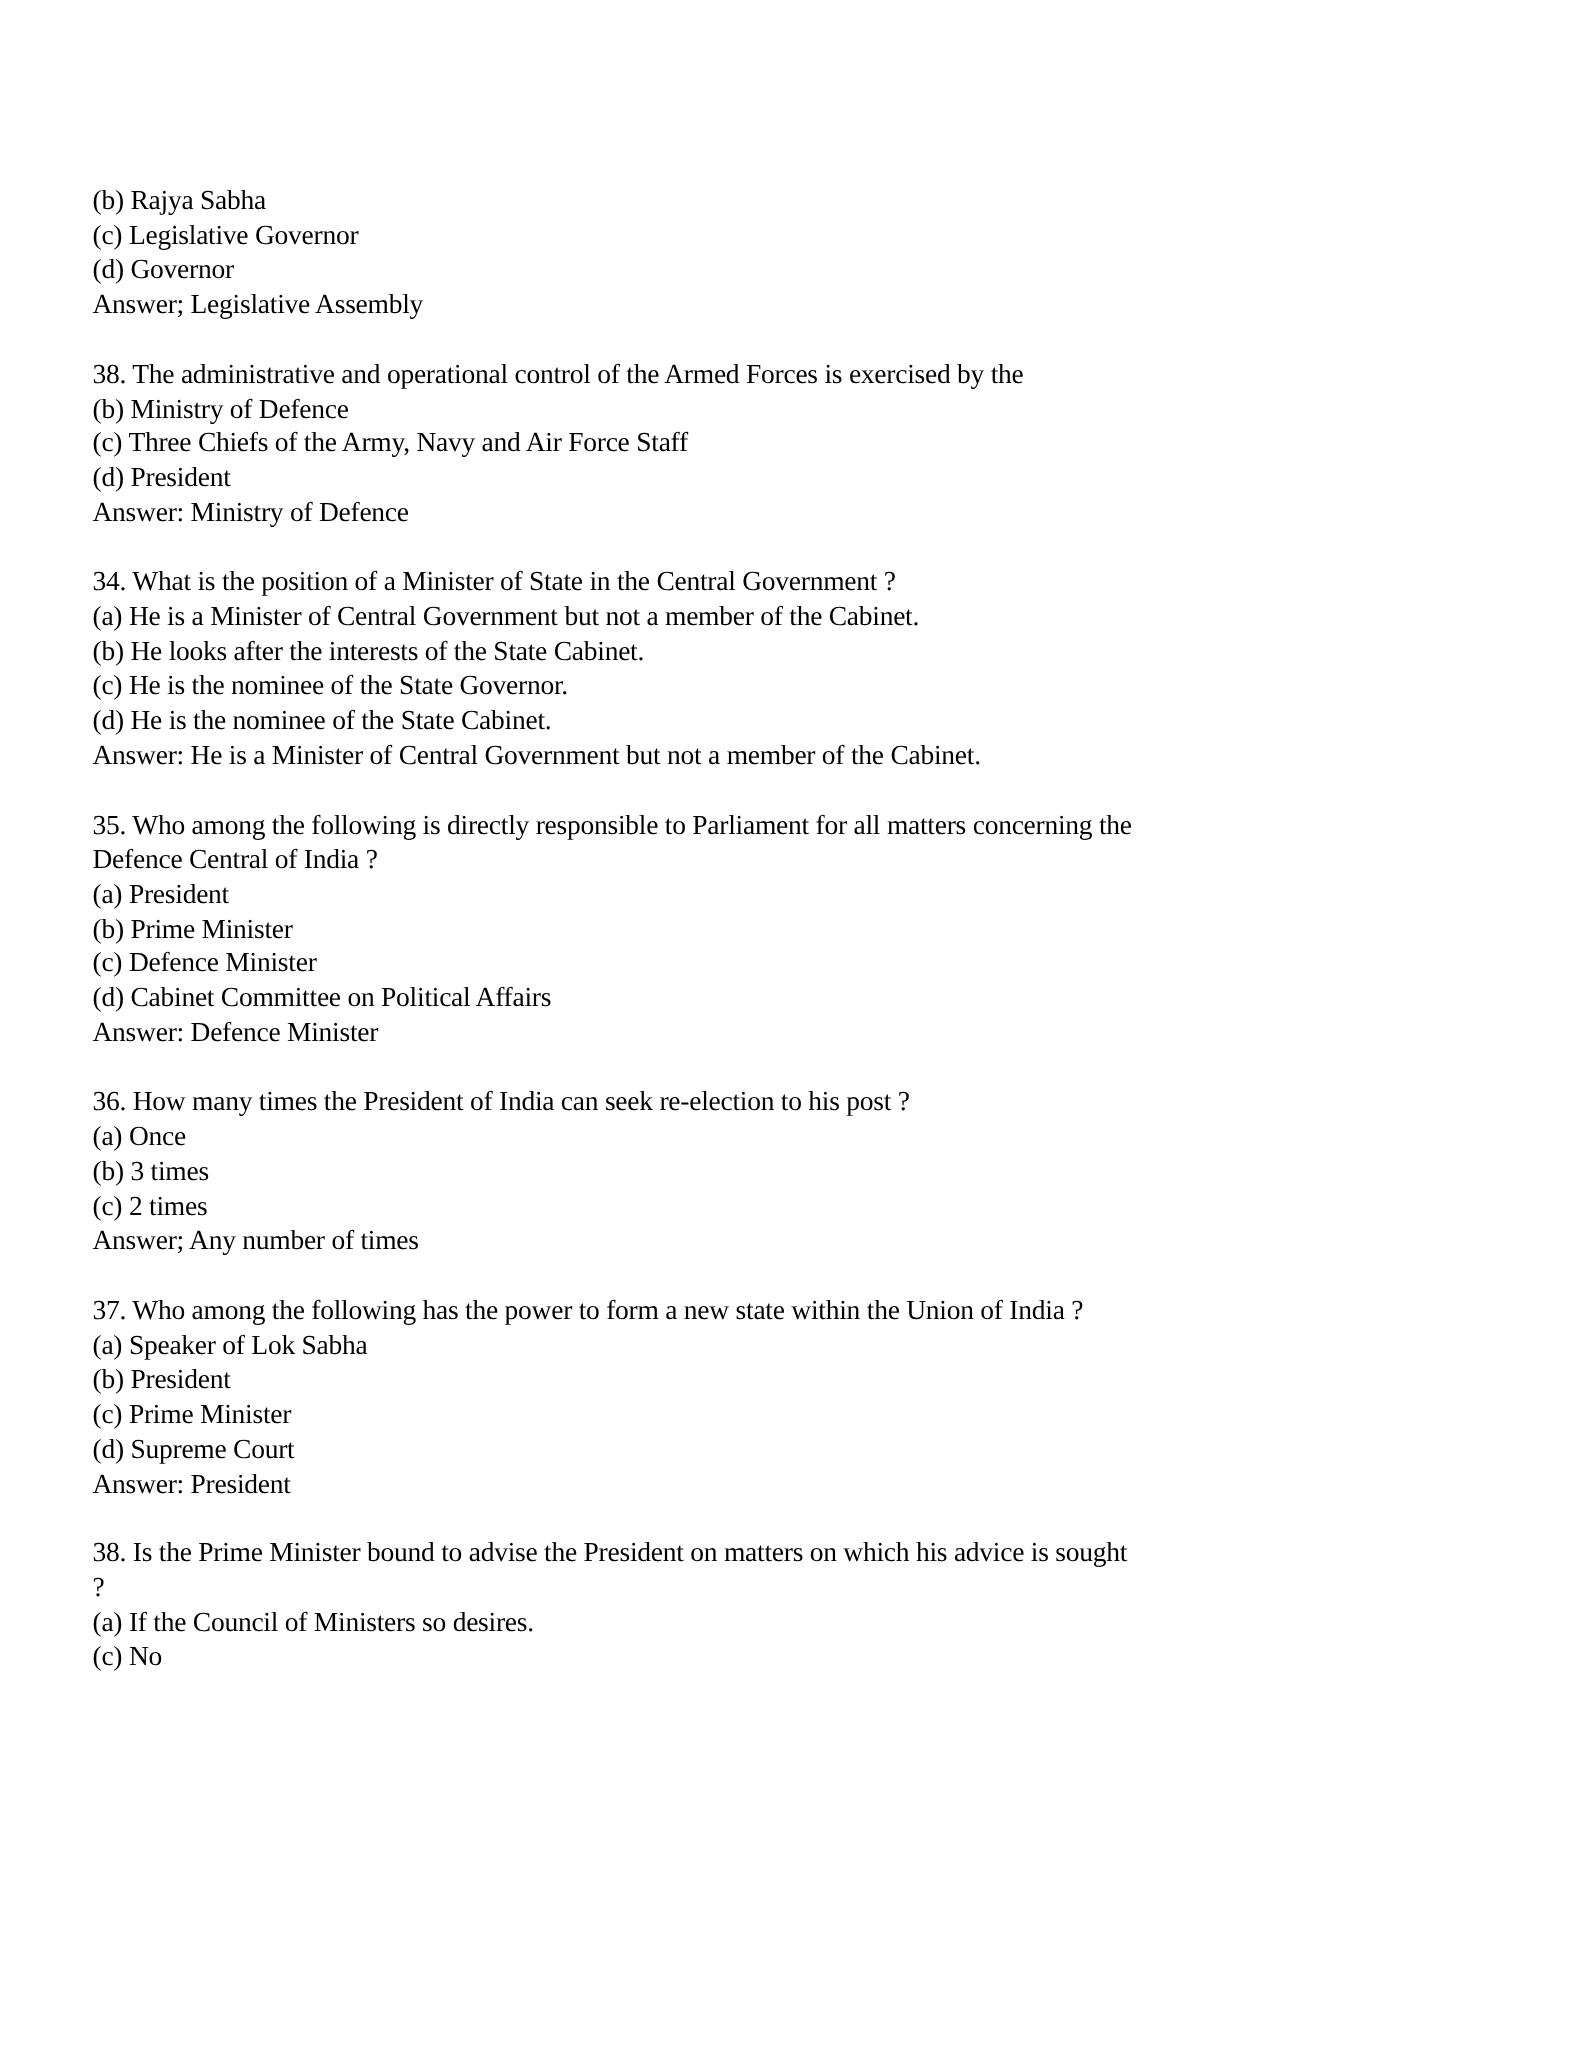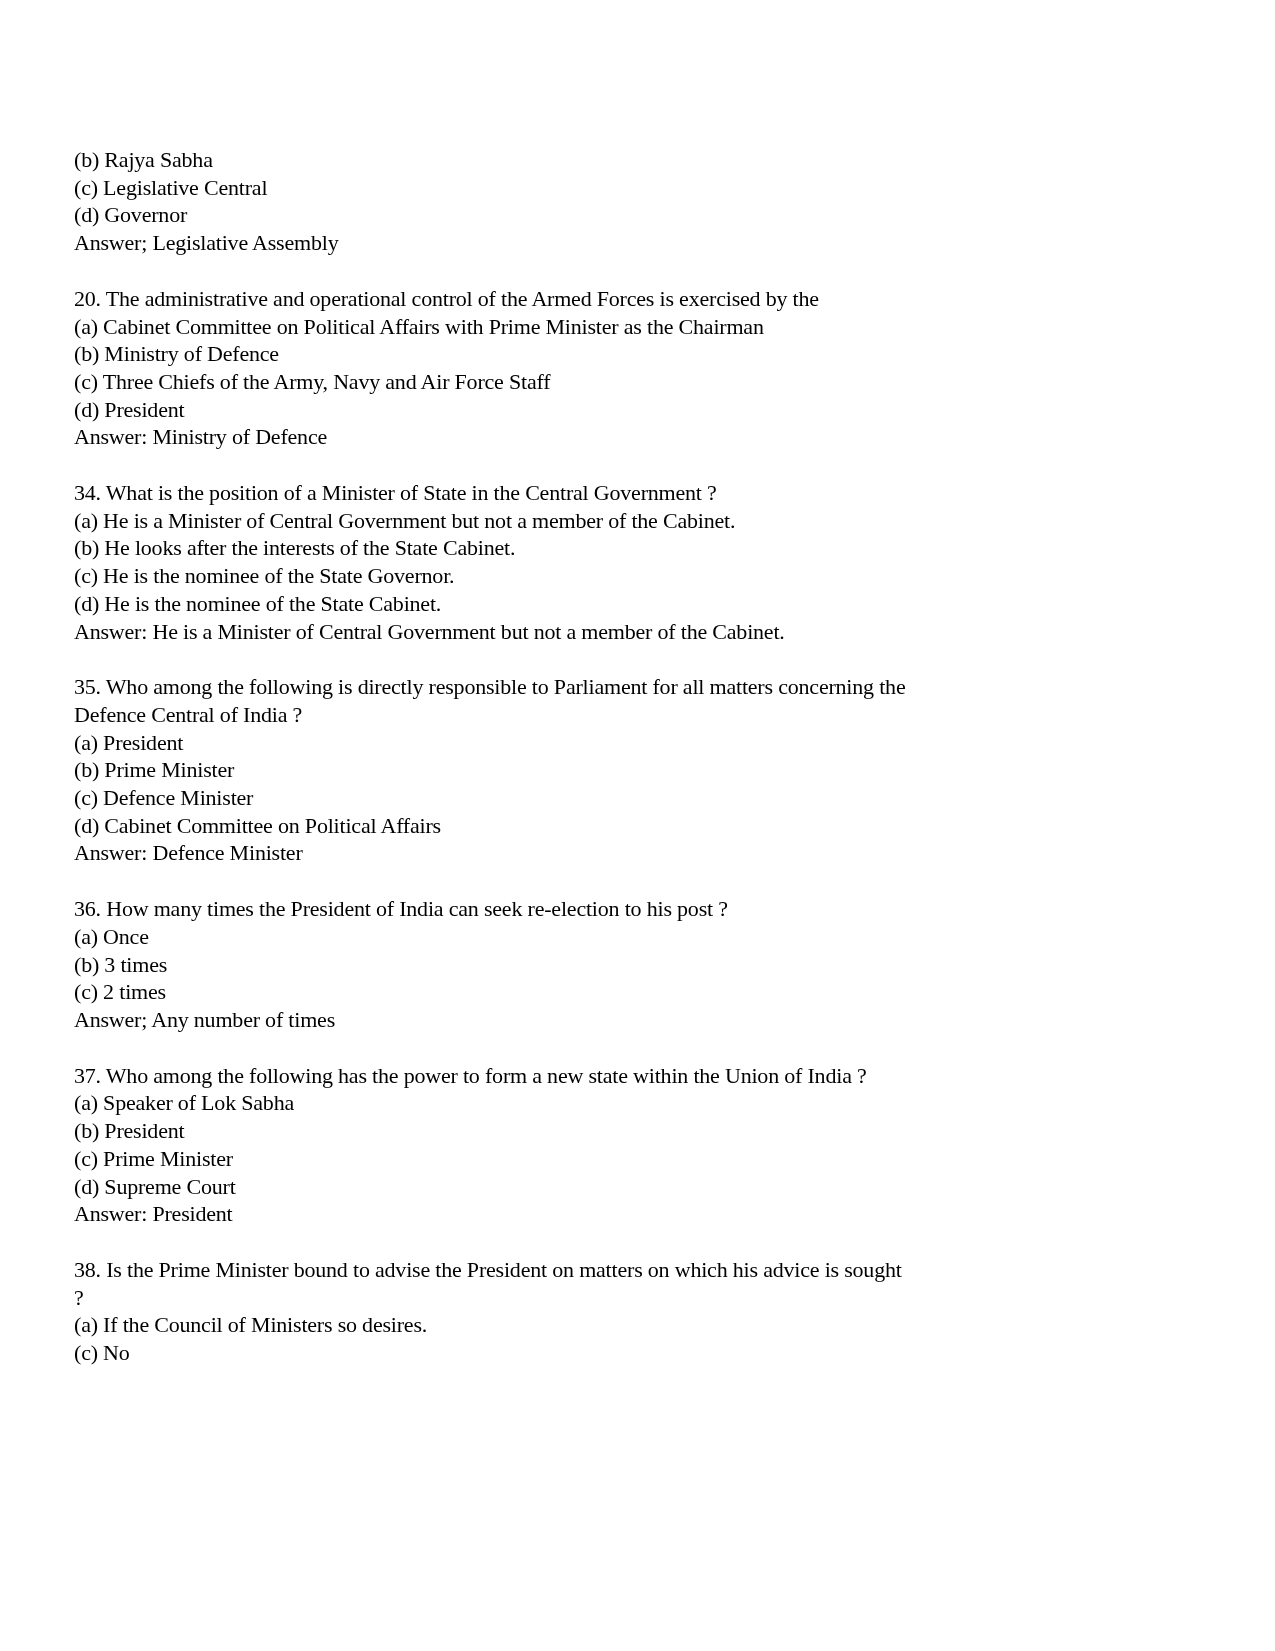--- a/index.html
+++ b/index.html
@@ -19,28 +19,27 @@
   .block { margin-bottom: 28px; }
   .ln { white-space: pre; letter-spacing: -0.2px; }
 </style>
 </head>
 <body>
 
 <div class="page">
 
   <div class="block">
     <div class="ln">(b) Rajya Sabha</div>
-    <div class="ln">(c) Legislative Central</div>
+    <div class="ln">(c) Legislative Governor</div>
     <div class="ln">(d) Governor</div>
     <div class="ln">Answer; Legislative Assembly</div>
   </div>
 
   <div class="block">
-    <div class="ln">20. The administrative and operational control of the Armed Forces is exercised by the</div>
-    <div class="ln">(a) Cabinet Committee on Political Affairs with Prime Minister as the Chairman</div>
+    <div class="ln">38. The administrative and operational control of the Armed Forces is exercised by the</div>
     <div class="ln">(b) Ministry of Defence</div>
     <div class="ln">(c) Three Chiefs of the Army, Navy and Air Force Staff</div>
     <div class="ln">(d) President</div>
     <div class="ln">Answer: Ministry of Defence</div>
   </div>
 
   <div class="block">
     <div class="ln">34. What is the position of a Minister of State in the Central Government ?</div>
     <div class="ln">(a) He is a Minister of Central Government but not a member of the Cabinet.</div>
     <div class="ln">(b) He looks after the interests of the State Cabinet.</div>

